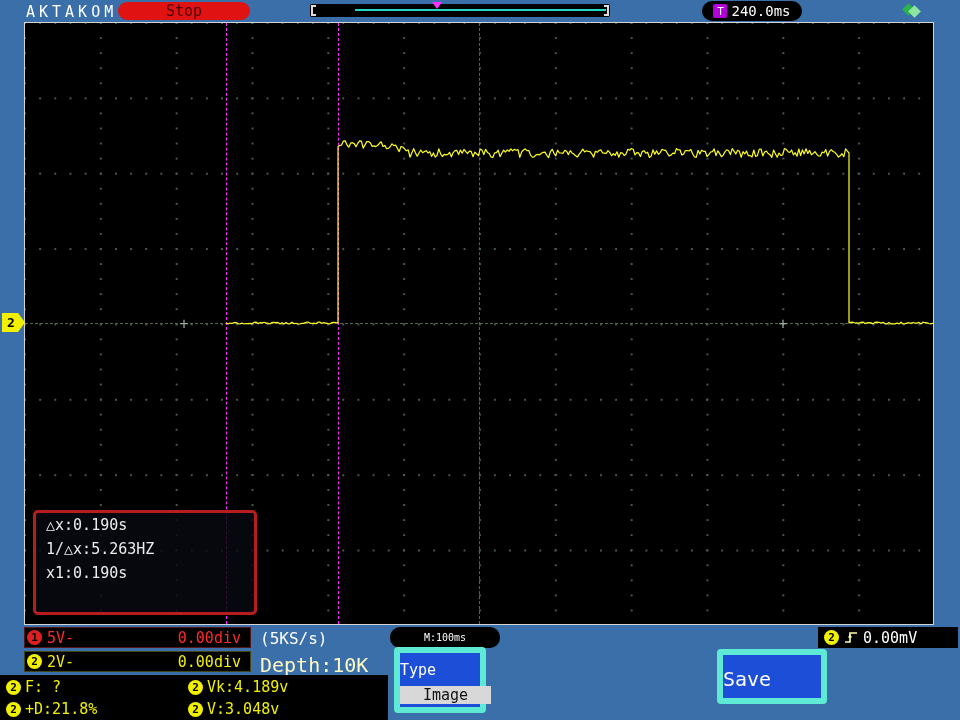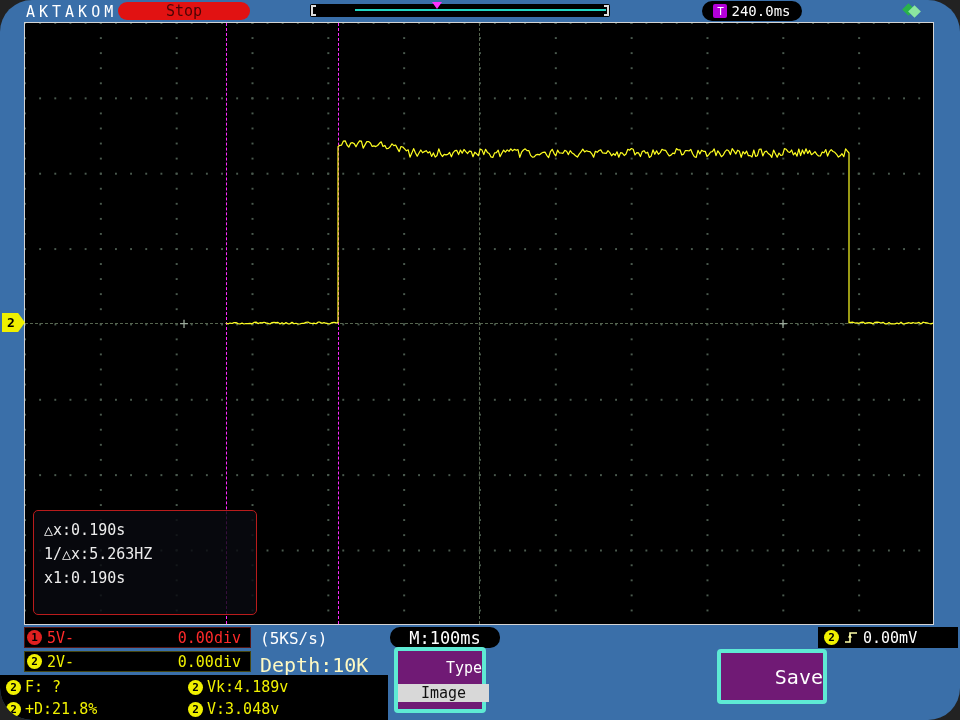--- a/index.html
+++ b/index.html
@@ -1,20 +1,19 @@
 <!DOCTYPE html>
 <html><head>
 <meta charset="utf-8">
 <style>
   html,body{margin:0;padding:0;background:#222;}
   *{box-sizing:border-box;}
   .screen{
     position:relative;width:960px;height:720px;background:#3a6fa9;overflow:hidden;
     font-family:"DejaVu Sans Mono","Liberation Mono",monospace;
-    border-radius:32px;
   }
   
   .brand{position:absolute;left:26px;top:3px;color:#fff;font-size:15px;letter-spacing:4px;}
   .stop-pill{position:absolute;left:118px;top:2px;width:132px;height:18px;border-radius:9px;
     background:#e11212;color:#4a0505;font-size:15px;line-height:18px;text-align:center;cursor:pointer;}
   .posbar{position:absolute;left:310px;top:4px;width:300px;height:13px;background:#000;border-radius:2px;}
   .bracket{position:absolute;top:1px;bottom:1px;width:5px;}
   .bracket.left{left:1px;border-left:2px solid #ddd;border-top:2px solid #ddd;border-bottom:2px solid #ddd;}
   .bracket.right{right:1px;border-right:2px solid #ddd;border-top:2px solid #ddd;border-bottom:2px solid #ddd;}
   .posline{position:absolute;left:45px;right:4px;top:5px;height:2px;background:#22d6c4;}
@@ -38,43 +37,43 @@
     background-position:-37.9px -7.5px,-7.6px -37.7px;}
   .axis-h{position:absolute;left:0;right:0;top:300px;border-top:1px dashed #56654f;}
   .axis-v{position:absolute;top:0;bottom:0;left:454px;border-left:1px dashed #56654f;}
   .plus-marker{position:absolute;top:301px;transform:translate(-50%,-50%);color:#9aa89a;font-size:15px;}
   .cursor-line{position:absolute;top:0;bottom:0;width:0;border-left:1px dashed #ff2aff;}
   #wave{position:absolute;left:0;top:0;}
   .ch2-marker{position:absolute;left:-23px;width:23px;height:19px;background:#f0f000;color:#000;
     font-size:13px;font-weight:bold;display:flex;align-items:center;padding-left:5px;
     clip-path:polygon(0 0,70% 0,100% 50%,70% 100%,0 100%);}
   .cursor-box{position:absolute;left:8px;top:487px;width:224px;height:105px;
-    background:rgba(8,10,16,.82);border:1px solid #b91c1c;border-radius:5px;
-    padding:7px 10px;color:#ededed;font-size:15px;line-height:24px;}
+    background:rgba(8,10,16,.82);border:3px solid #b91c1c;border-radius:5px;
+    padding:0 10px;color:#ededed;font-size:15px;line-height:24px;}
   
   .badge{width:15px;height:15px;border-radius:50%;display:inline-flex;align-items:center;
     justify-content:center;font-size:11px;font-weight:bold;color:#000;flex:none;}
   .badge.red{background:#e02020;}
   .badge.yellow{background:#f0f000;}
   .chbox{position:absolute;left:24px;width:227px;height:21px;background:#000;display:flex;
     align-items:center;gap:5px;padding:0 9px 0 2px;font-size:15px;}
   .chbox.ch1{top:627px;border:1px solid #541616;color:#ff2a2a;}
   .chbox.ch2{top:651px;border:1px solid #45450f;color:#f0f000;}
   .spacer{flex:1;}
   .srate{position:absolute;left:260px;top:629px;color:#fff;font-size:16px;}
   .depth{position:absolute;left:260px;top:653px;color:#fef9c3;font-size:20px;}
   .mbadge{position:absolute;left:390px;top:627px;width:110px;height:21px;background:#000;
-    border-radius:10px;color:#fff;font-size:17px;display:flex;align-items:center;justify-content:center;}
+    border-radius:10px;color:#fff;font-size:10px;display:flex;align-items:center;justify-content:center;}
   .trigbox{position:absolute;left:818px;top:627px;width:140px;height:21px;background:#000;
     display:flex;align-items:center;gap:4px;padding:0 6px;color:#fff;font-size:15px;}
   .measures{position:absolute;left:0;top:675px;width:388px;height:45px;background:#000;}
   .meas{position:absolute;display:flex;align-items:center;gap:4px;color:#f0f000;font-size:15px;}
   .m0{left:6px;top:3px;} .m1{left:188px;top:3px;} .m2{left:6px;top:25px;} .m3{left:188px;top:25px;}
-  .btn{position:absolute;background:#701a75;border:4px solid #5eead4;border-radius:4px;
-    color:#fff;text-align:right;font-size:15px;cursor:pointer;}
+  .btn{position:absolute;background:#1d4ed8;border:6px solid #5eead4;border-radius:4px;
+    color:#fff;text-align:left;font-size:15px;cursor:pointer;}
   .btn.type{left:394px;top:647px;width:92px;height:66px;}
   .btn.type .lbl{margin-top:8px;}
   .btn .sel{display:inline-block;background:#d8d8d8;color:#111;padding:0 23px;margin-top:7px;}
   .btn.save{left:717px;top:649px;width:110px;height:55px;line-height:49px;font-size:20px;}
 </style>
 </head>
 <body>
 
 <div class="screen">
 

